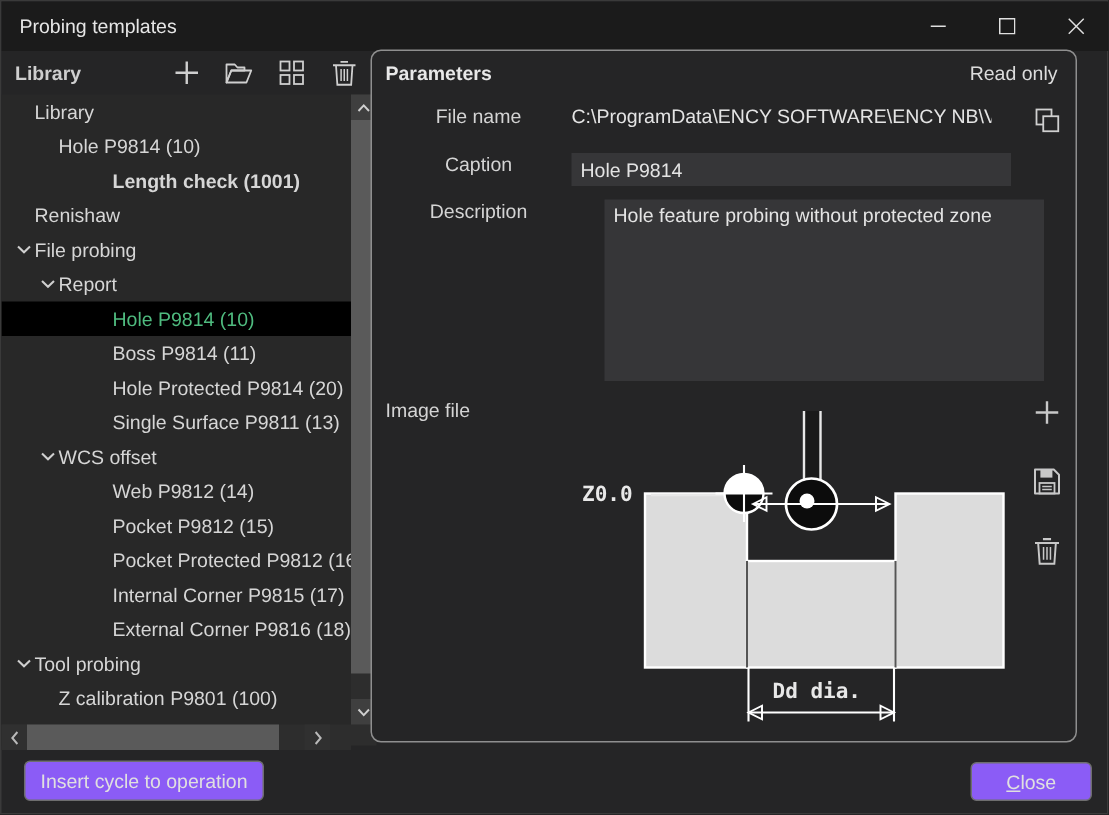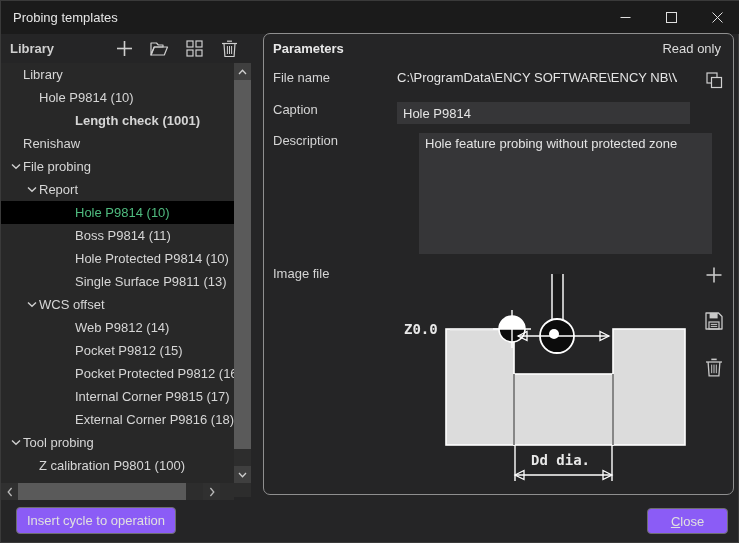--- a/index.html
+++ b/index.html
@@ -136,21 +136,21 @@
   #hsb-right { right: 14px; }
   #hsb-thumb {
     position: absolute; left: 17px; top: 0;
     width: 168px; height: 17px;
     background: #5a5a5a;
     cursor: default;
   }
 
   
   #params {
-    position: absolute; left: 262px; top: 32px;
+    position: absolute; left: 246px; top: 32px;
     width: 471px; height: 462px;
     border: 1px solid #8f8f8f;
     border-radius: 7px;
     background: #252526;
   }
   #params-head {
     position: absolute; left: 0; top: 0;
     width: 469px; height: 28px;
     display: flex; align-items: center;
   }
@@ -164,20 +164,21 @@
   }
   .frow {
     position: absolute; left: 0;
     width: 469px;
     display: flex;
   }
   .flabel {
     color: #d4d4d4; font-size: 13px;
     padding-left: 9px;
     flex: 0 0 133px;
+    text-align: center;
   }
   .fval-plain {
     color: #e4e4e4; font-size: 13px;
     white-space: nowrap; overflow: hidden;
   }
   .fbox {
     background: #363638;
     color: #e4e4e4; font-size: 13px;
     border: none; outline: none;
     padding: 3px 6px;
@@ -331,21 +332,21 @@
           <div class="trow ind3 selected">
             <span class="chev"></span>
             <span class="tlabel">Hole P9814 (10)</span>
           </div>
           <div class="trow ind3">
             <span class="chev"></span>
             <span class="tlabel">Boss P9814 (11)</span>
           </div>
           <div class="trow ind3">
             <span class="chev"></span>
-            <span class="tlabel">Hole Protected P9814 (10)</span>
+            <span class="tlabel">Hole Protected P9814 (20)</span>
           </div>
           <div class="trow ind3">
             <span class="chev"></span>
             <span class="tlabel">Single Surface P9811 (13)</span>
           </div>
           <div class="trow ind1">
             <span class="chev">
               <svg width="10" height="7" viewBox="0 0 10 7">
                 <path d="M1 1.4 L5 5.2 L9 1.4" fill="none" stroke="#cfcfcf" stroke-width="1.4"></path>
               </svg>

